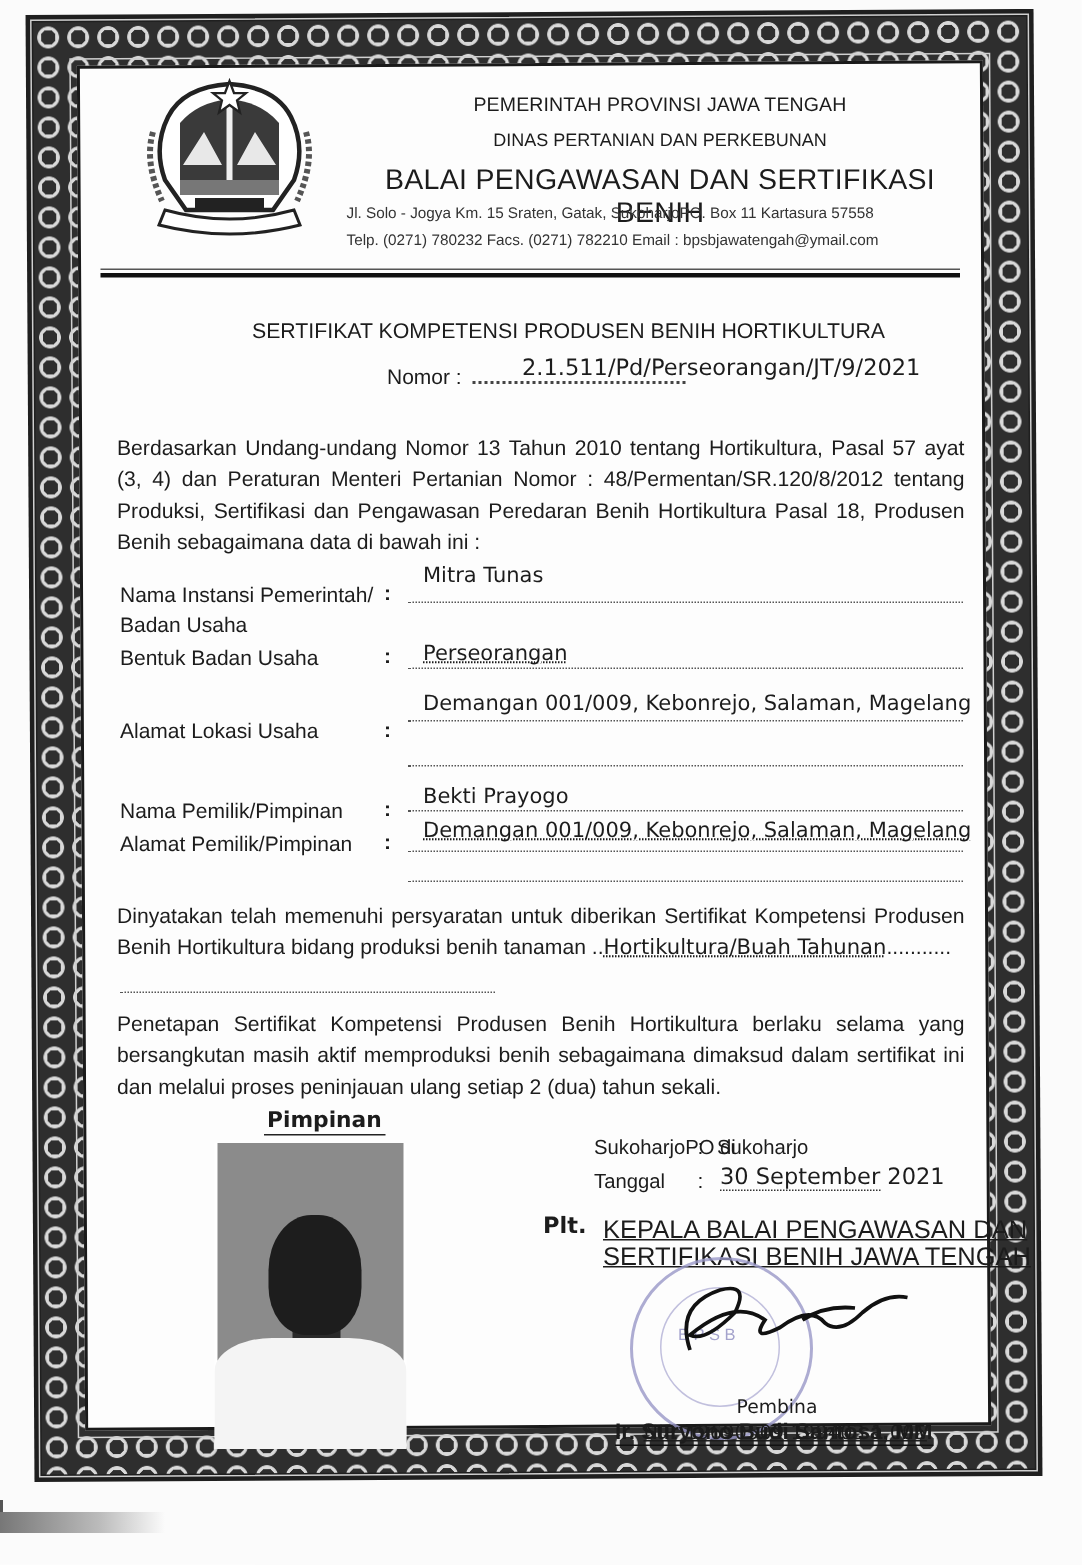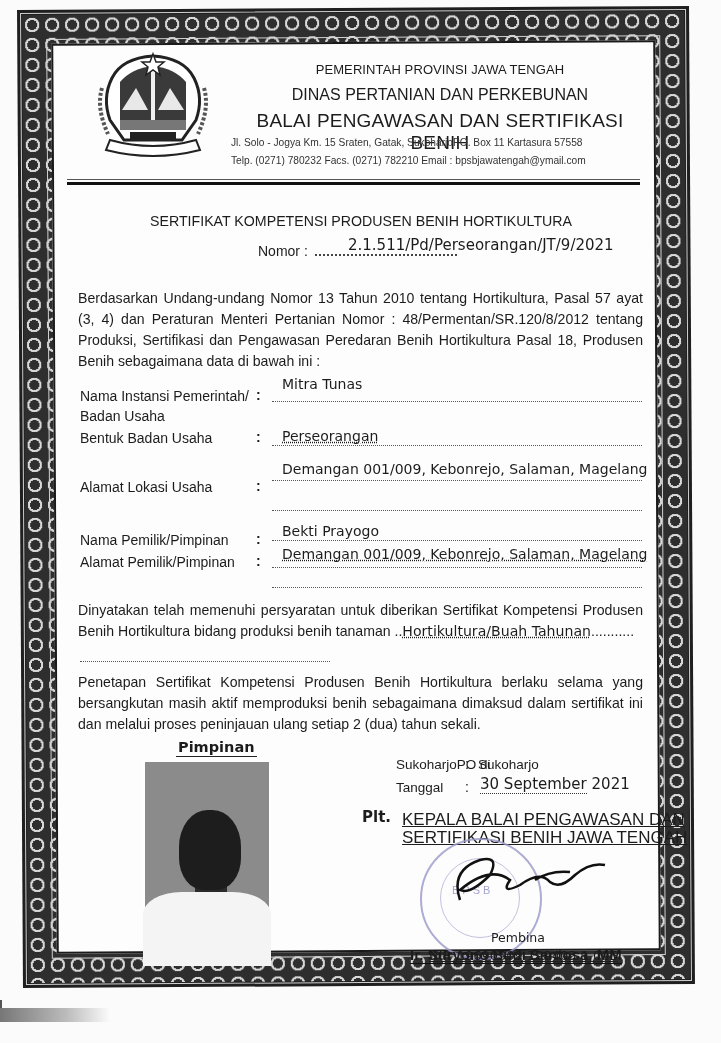--- a/index.html
+++ b/index.html
@@ -29,28 +29,28 @@
     position:absolute; left:34px; top:34px; right:34px; bottom:34px;
     background:#fdfdfd; border:2px solid #1a1a1a;
   }
 
   
   .content { position:absolute; left:0; top:0; width:721px; height:879px; }
 
   .logo { position:absolute; left:92px; top:48px; width:122px; height:112px; }
   .hdr { position:absolute; left:225px; width:430px; text-align:center; }
   .hdr1 { top:62px; font-size:13px; font-weight:normal; letter-spacing:0.1px; }
-  .hdr2 { top:86px; font-size:16px;text-align:center; }
+  .hdr2 { top:86px; font-size:12px;text-align:center; }
   .hdr3 { top:110px; font-size:19px; letter-spacing:0.2px; }
   .hdr4 { left:231px; top:137px; text-align:left; font-size:10.2px; color:#333; width:430px; }
   .hdr5 { left:231px; top:155px; text-align:left; font-size:10.2px; color:#333; width:430px; }
   .rule1 { position:absolute; left:67px; top:179px; width:573px; height:1px; background:#555; }
   .rule2 { position:absolute; left:67px; top:182px; width:573px; height:3px; background:#111; }
 
-  .title { position:absolute; left:150px; top:213px; width:440px; text-align:left; font-size:14.2px; }
+  .title { position:absolute; left:150px; top:213px; width:440px; text-align:right; font-size:14.2px; }
   .nomor-label { position:absolute; left:258px; top:243px; font-size:14px; }
   .nomor-dots { position:absolute; left:315px; top:254px; width:142px; border-bottom:2px dotted #444; }
   .nomor-val { position:absolute; left:348px; top:236px; font-family:"DejaVu Sans", sans-serif; font-size:15px; }
 
   .para { position:absolute; left:78px; width:565px; font-size:14.1px; line-height:21px; text-align:justify; }
   .para1 { top:288px; }
   .lbl { position:absolute; left:80px; font-size:14px; }
   .colon { position:absolute; left:256px; font-size:14px; font-weight:bold; }
   .dotline { position:absolute; left:272px; width:370px; border-bottom:1.5px dotted #555; }
   .val { position:absolute; left:282px; font-family:"DejaVu Sans", sans-serif; font-size:14px; }

